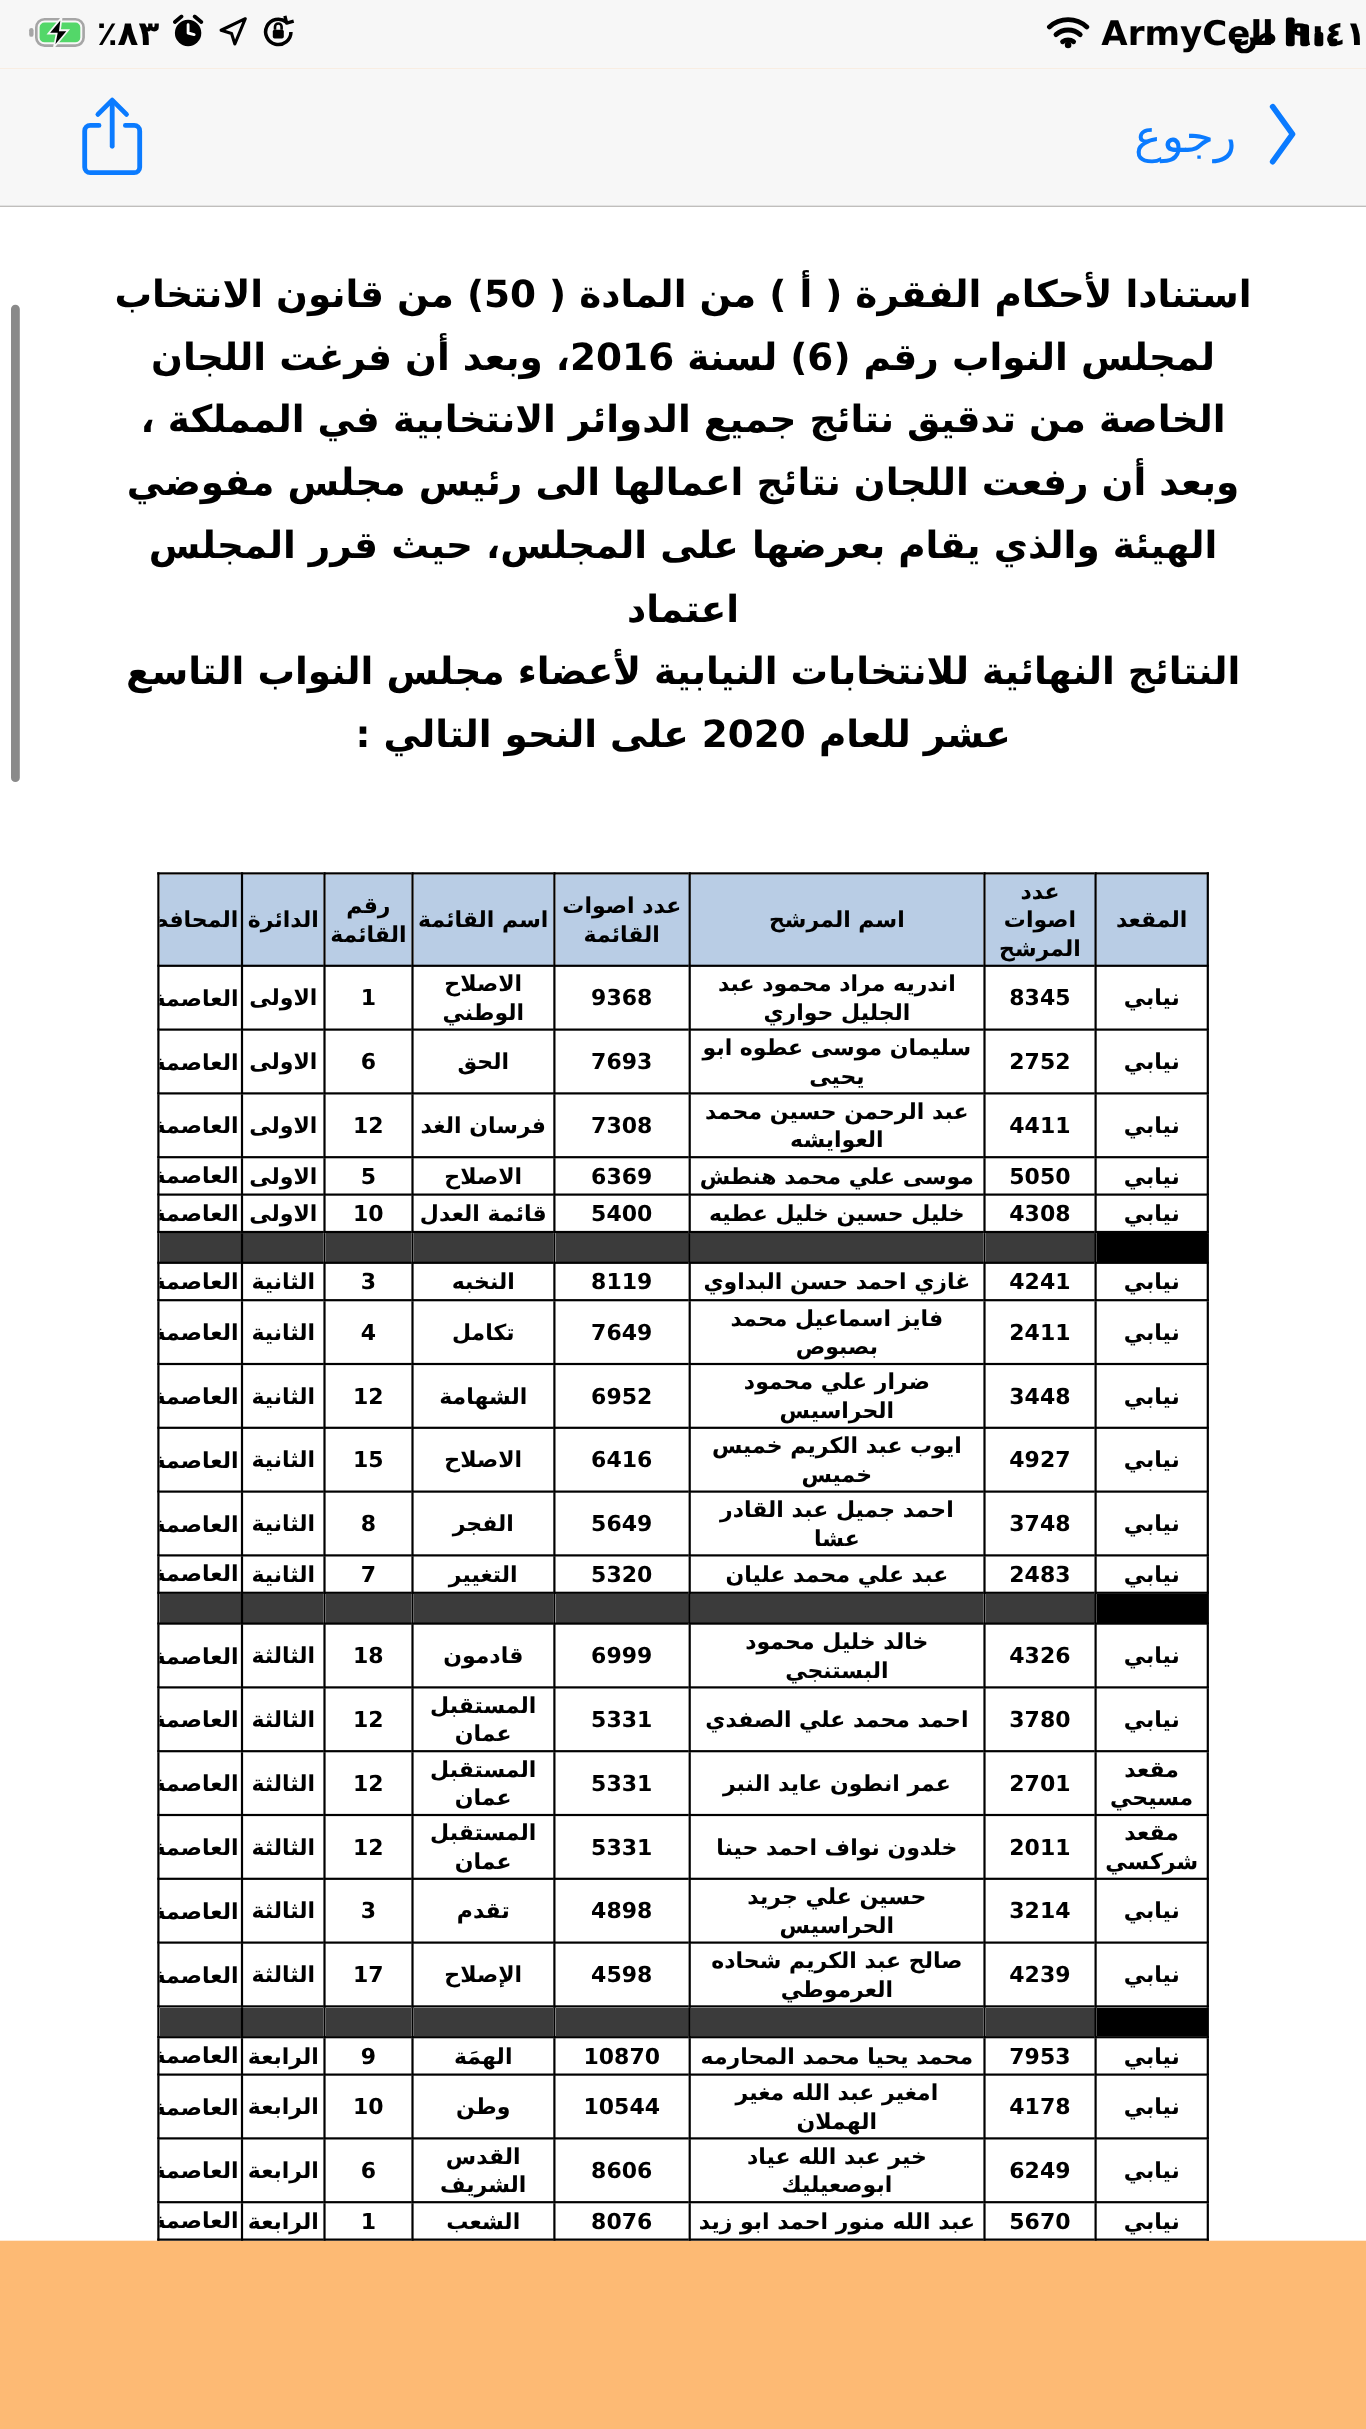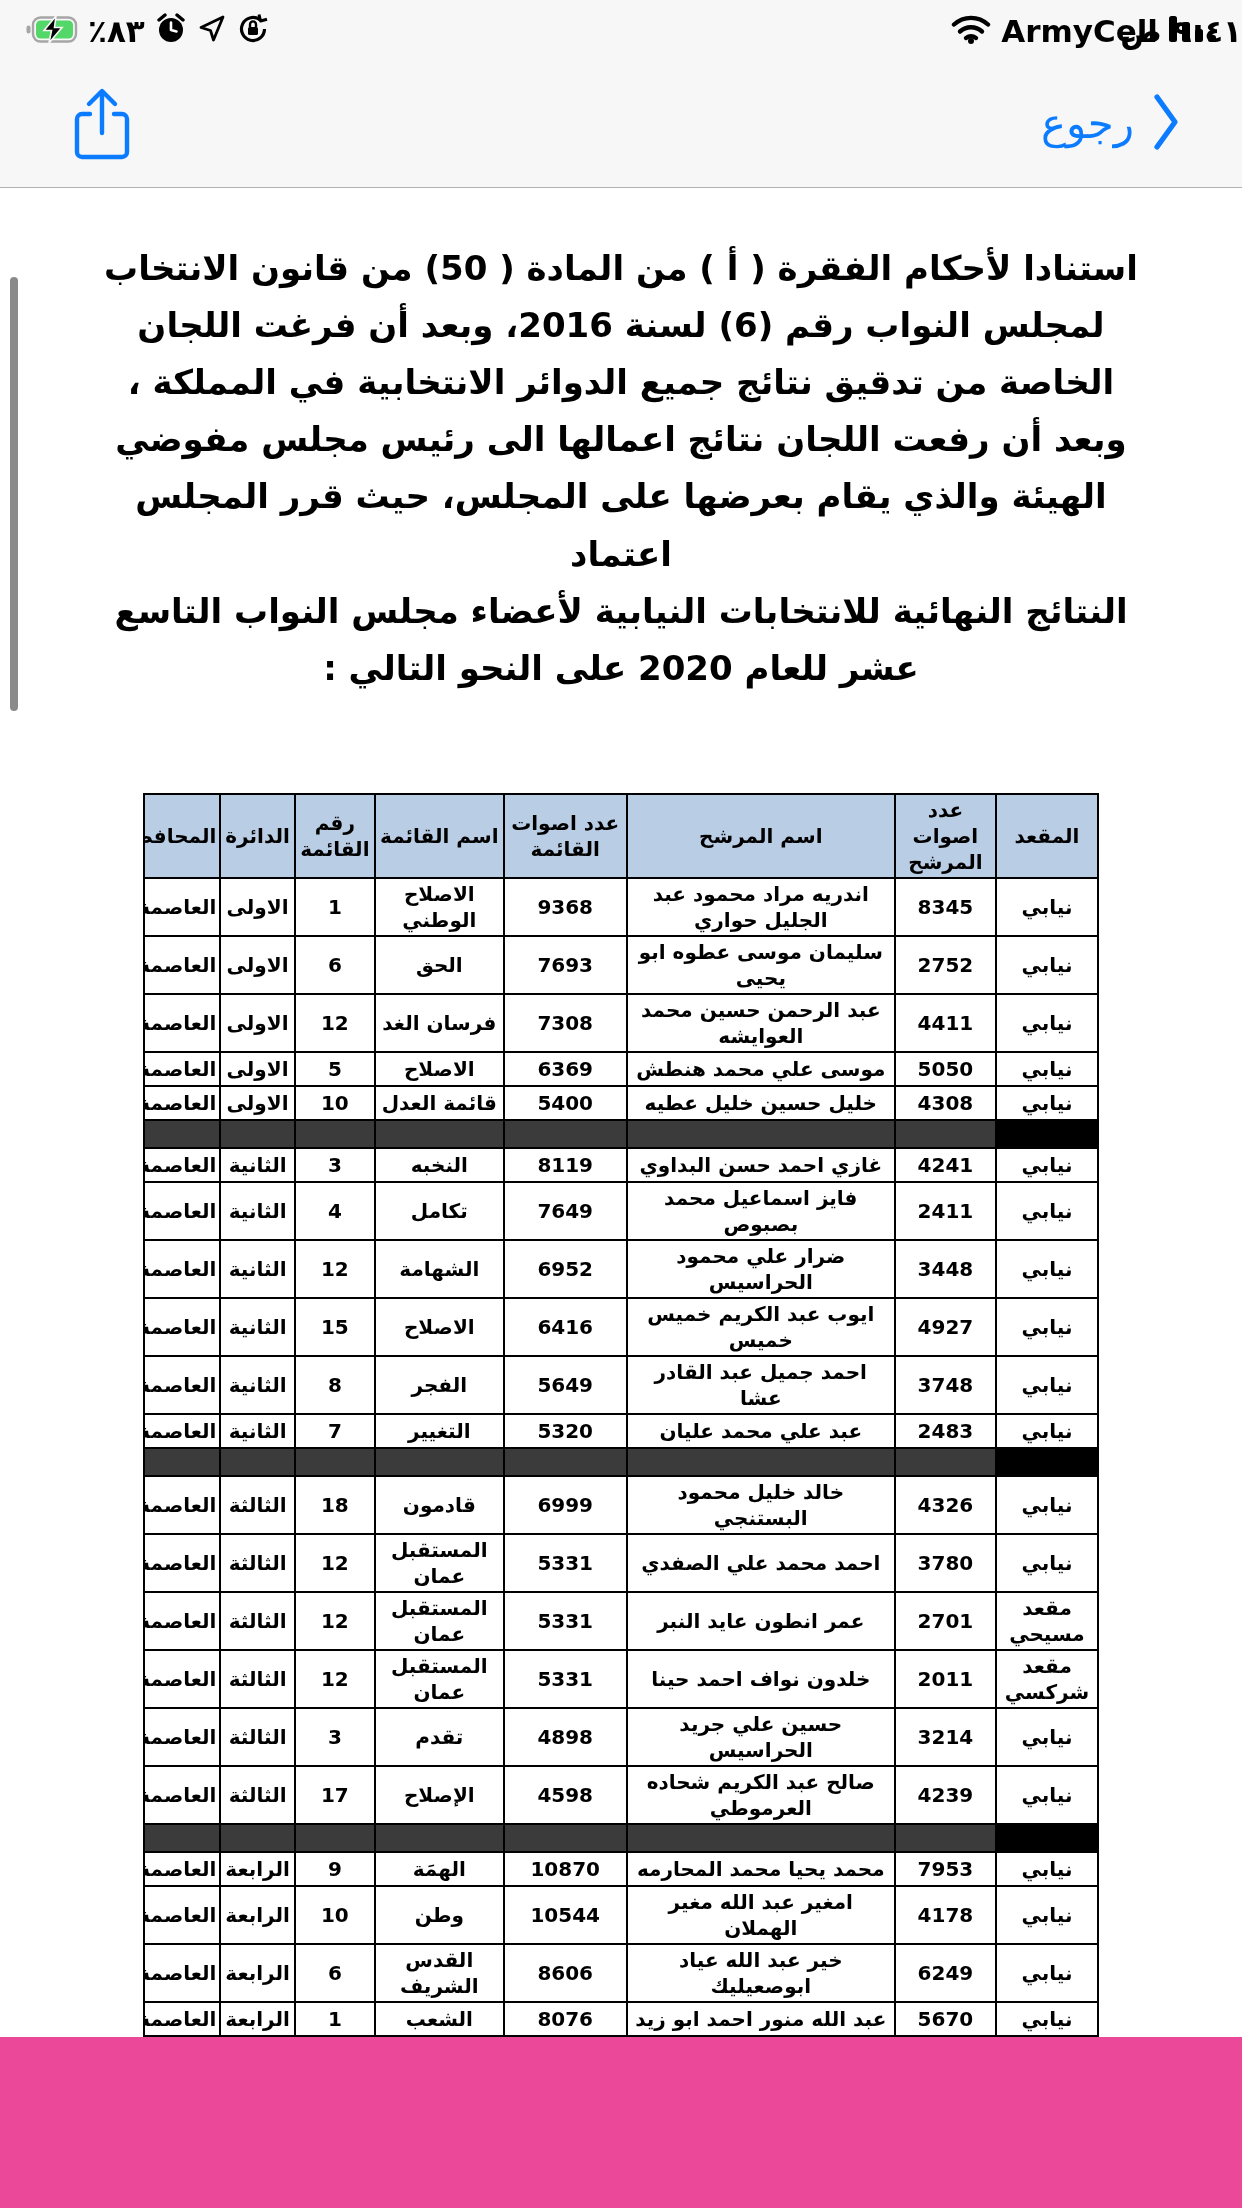--- a/index.html
+++ b/index.html
@@ -1,17 +1,17 @@
 <!DOCTYPE html>
 <html lang="ar"><head>
 <meta charset="utf-8">
 <style>
   * { margin:0; padding:0; box-sizing:border-box; }
   html,body { width:1242px; height:2208px; background:#fff; font-family:"DejaVu Sans", sans-serif; }
-  .screen { position:relative; width:1242px; height:2208px; overflow:hidden; background:#ec4899; }
+  .screen { position:relative; width:1242px; height:2208px; overflow:hidden; background:#fdba74; }
 
   
   .status-bar {
     position:absolute; top:0; left:0; width:100%; height:62px;
     background:#f7f7f7; display:flex; align-items:center;
     justify-content:space-between; padding:0 26px; z-index:5;
   }
   .sb-group { display:flex; align-items:center; gap:10px; direction:ltr; }
   .sb-text { font-size:31px; font-weight:bold; color:#000; letter-spacing:0; }
   .sb-time { position:absolute; left:0; right:0; text-align:right; font-size:31px; font-weight:bold; color:#000; pointer-events:none; }
@@ -20,21 +20,21 @@
   .nav-bar {
     position:absolute; top:62px; left:0; width:100%; height:126px;
     background:#f7f7f7; border-bottom:1px solid #b2b2b2; z-index:5;
   }
   .share-btn { position:absolute; left:72px; top:24px; width:60px; height:80px; background:none; border:none; cursor:pointer; }
   .nav-title {
     position:absolute; left:0; right:0; top:34px; text-align:center;
     font-size:42px; font-weight:bold; color:#0d0d0d; direction:rtl;
   }
   .back-btn {
-    position:absolute; right:62px; top:30px; display:flex; align-items:center; gap:18px;
+    position:absolute; right:62px; top:30px; display:flex; align-items:center; gap:28px;
     background:none; border:none; cursor:pointer; direction:ltr;
   }
   .back-label { font-size:42px; color:#0b7bff; }
 
   
   .scroll-thumb {
     position:absolute; left:10px; top:277px; width:8px; height:434px;
     background:#8a8a8a; border-radius:4px; z-index:6;
   }
 

